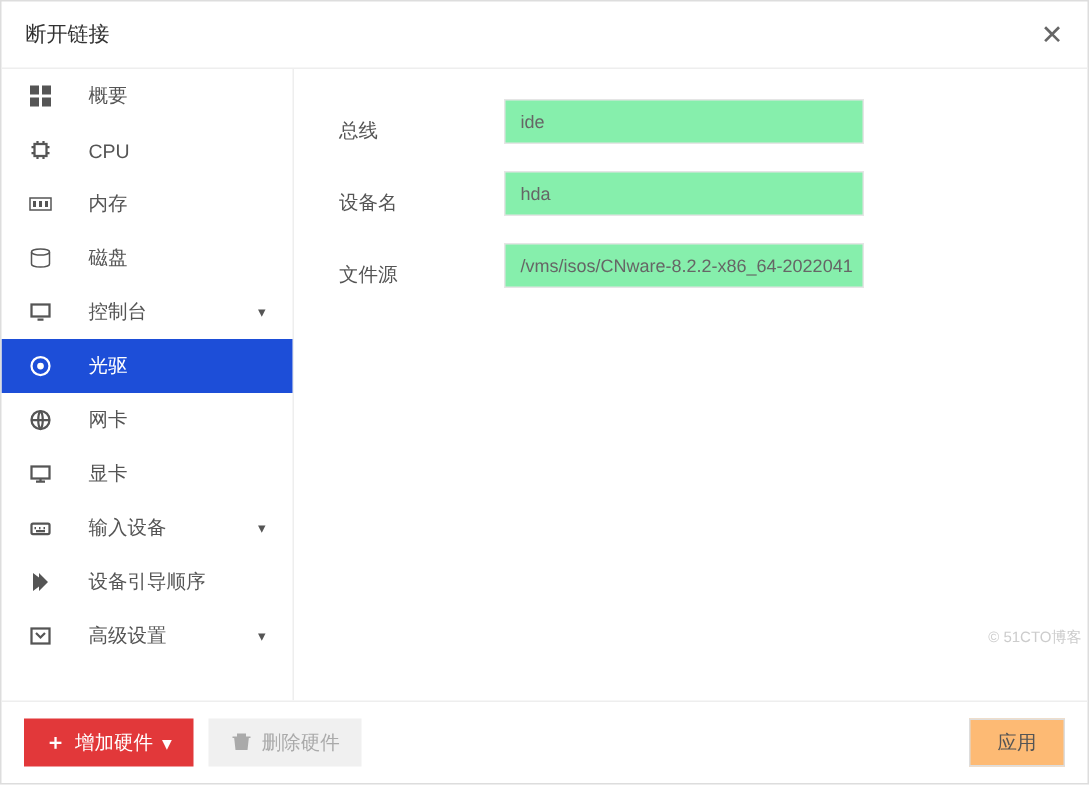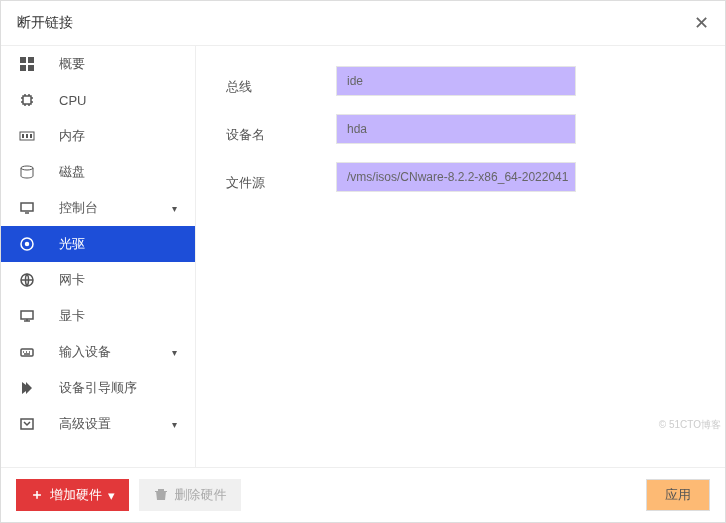--- a/index.html
+++ b/index.html
@@ -10,21 +10,21 @@
     .close-btn { font-size: 18px; cursor: pointer; color: #666; background: none; border: none; }
     .modal-body { flex: 1; display: flex; overflow: hidden; }
     .sidebar { width: 195px; border-right: 1px solid #eee; display: flex; flex-direction: column; }
     .sidebar-item { height: 36px; display: flex; align-items: center; padding: 0 18px; cursor: pointer; color: #555; gap: 24px; }
     .sidebar-item.active { background: #1d4ed8; color: #fff; }
     .sidebar-item .icon { width: 16px; height: 16px; display: inline-flex; align-items: center; justify-content: center; }
     .sidebar-item .chevron { margin-left: auto; font-size: 10px; }
     .content { flex: 1; padding: 20px 30px; }
     .form-row { display: flex; align-items: flex-end; margin-bottom: 18px; }
     .form-label { width: 110px; color: #555; font-size: 13px; }
-    .form-value { width: 240px; height: 30px; background: #c4b5fd; border: 1px solid #e5e5e5; padding: 0 10px; display: flex; align-items: center; color: #666; font-size: 12px; overflow: hidden; white-space: nowrap; }
+    .form-value { width: 240px; height: 30px; background: #86efac; border: 1px solid #e5e5e5; padding: 0 10px; display: flex; align-items: center; color: #666; font-size: 12px; overflow: hidden; white-space: nowrap; }
     .disconnect-row { margin-left: 110px; }
     .disconnect-btn { width: 240px; height: 30px; border: 1px solid #ddd; background: #fff; display: flex; align-items: center; justify-content: center; cursor: pointer; }
     .disconnect-inner { border: 3px solid #e2383a; padding: 3px 8px; color: #e2383a; font-size: 12px; }
     .modal-footer { height: 55px; border-top: 1px solid #eee; display: flex; align-items: center; padding: 0 15px; gap: 10px; }
     .add-hw-btn { background: #e2383a; color: #fff; border: none; height: 32px; padding: 0 14px; display: flex; align-items: center; gap: 6px; cursor: pointer; font-size: 13px; }
     .add-hw-btn .plus { font-size: 14px; font-weight: bold; }
     .del-hw-btn { background: #f0f0f0; color: #aaa; border: none; height: 32px; padding: 0 14px; display: flex; align-items: center; gap: 6px; cursor: pointer; font-size: 13px; }
     .footer-spacer { flex: 1; }
     .btn { height: 32px; padding: 0 18px; border: 1px solid #ddd; background: #fff; cursor: pointer; font-size: 13px; color: #555; }
     .btn.primary { background: #fdba74; color: #555; }

